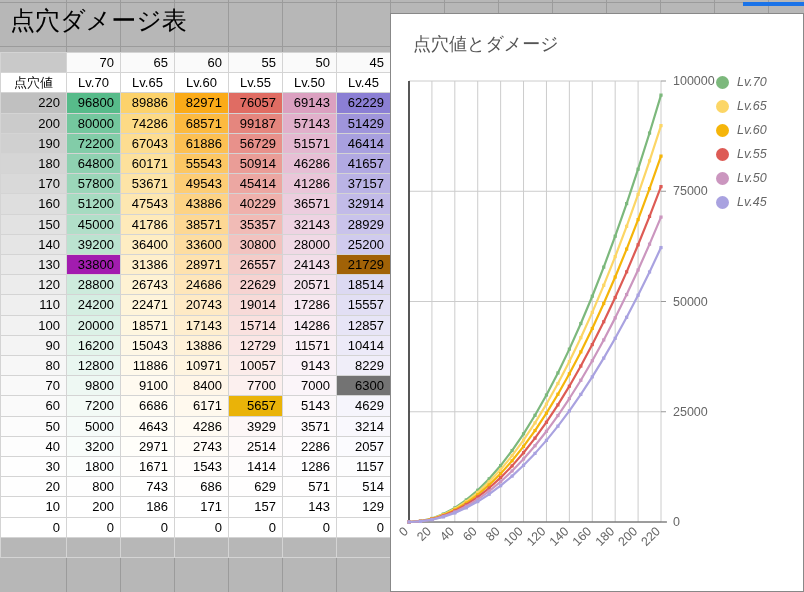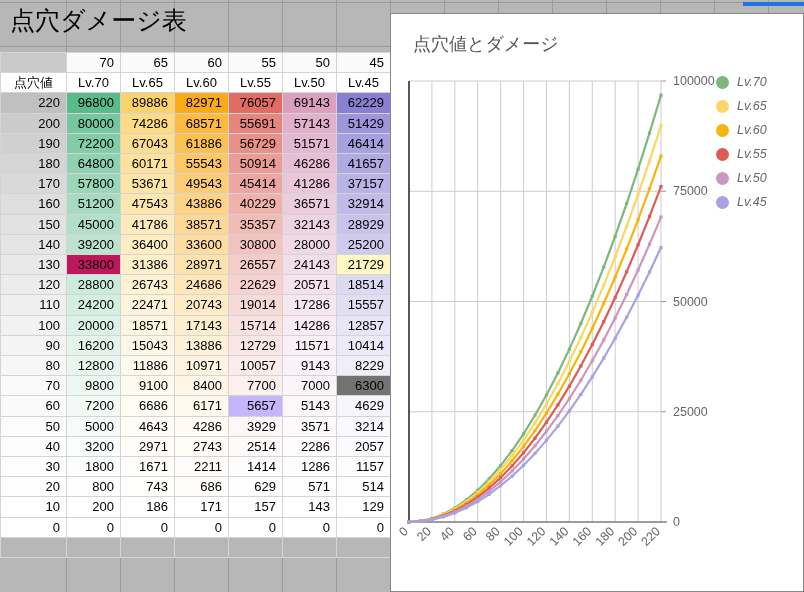--- a/index.html
+++ b/index.html
@@ -131,21 +131,21 @@
         <td class="col-v" style="background: rgb(251, 171, 24);">82971</td>
         <td class="col-v" style="background: rgb(224, 108, 99);">76057</td>
         <td class="col-v" style="background: rgb(219, 160, 192);">69143</td>
         <td class="col-v" style="background: rgb(139, 127, 212);">62229</td>
       </tr>
       <tr>
         <td class="col-x" style="background: rgb(203, 203, 203);">200</td>
         <td class="col-v" style="background: rgb(116, 199, 158);">80000</td>
         <td class="col-v" style="background: rgb(253, 218, 133);">74286</td>
         <td class="col-v" style="background: rgb(252, 186, 64);">68571</td>
-        <td class="col-v" style="background: rgb(229, 134, 126);">55691</td>
+        <td class="col-v" style="background: rgb(229, 134, 126);">99187</td>
         <td class="col-v" style="background: rgb(225, 176, 203);">57143</td>
         <td class="col-v" style="background: rgb(159, 149, 219);">51429</td>
       </tr>
       <tr>
         <td class="col-x" style="background: rgb(208, 208, 208);">190</td>
         <td class="col-v" style="background: rgb(130, 204, 168);">72200</td>
         <td class="col-v" style="background: rgb(253, 221, 145);">67043</td>
         <td class="col-v" style="background: rgb(252, 192, 83);">61886</td>
         <td class="col-v" style="background: rgb(232, 145, 139);">56729</td>
         <td class="col-v" style="background: rgb(228, 184, 208);">51571</td>
@@ -191,26 +191,26 @@
         <td class="col-x" style="background: rgb(229, 229, 229);">140</td>
         <td class="col-v" style="background: rgb(187, 227, 208);">39200</td>
         <td class="col-v" style="background: rgb(254, 237, 195);">36400</td>
         <td class="col-v" style="background: rgb(253, 221, 161);">33600</td>
         <td class="col-v" style="background: rgb(242, 195, 192);">30800</td>
         <td class="col-v" style="background: rgb(240, 217, 229);">28000</td>
         <td class="col-v" style="background: rgb(208, 203, 238);">25200</td>
       </tr>
       <tr>
         <td class="col-x" style="background: rgb(233, 233, 233);">130</td>
-        <td class="col-v" style="background: #be185d;">33800</td>
+        <td class="col-v" style="background: #a21caf;">33800</td>
         <td class="col-v" style="background: rgb(254, 239, 203);">31386</td>
         <td class="col-v" style="background: rgb(254, 226, 174);">28971</td>
         <td class="col-v" style="background: rgb(244, 204, 201);">26557</td>
         <td class="col-v" style="background: rgb(242, 222, 233);">24143</td>
-        <td class="col-v" style="background: #fef9c3;">21729</td>
+        <td class="col-v" style="background: #a16207;">21729</td>
       </tr>
       <tr>
         <td class="col-x" style="background: rgb(236, 236, 236);">120</td>
         <td class="col-v" style="background: rgb(205, 235, 220);">28800</td>
         <td class="col-v" style="background: rgb(254, 242, 211);">26743</td>
         <td class="col-v" style="background: rgb(254, 230, 186);">24686</td>
         <td class="col-v" style="background: rgb(246, 211, 209);">22629</td>
         <td class="col-v" style="background: rgb(244, 227, 236);">20571</td>
         <td class="col-v" style="background: rgb(220, 217, 242);">18514</td>
       </tr>
@@ -257,21 +257,21 @@
         <td class="col-v" style="background: rgb(255, 246, 232); margin-left: 20px;">8400</td>
         <td class="col-v" style="background: rgb(252, 240, 239);">7700</td>
         <td class="col-v" style="background: rgb(251, 245, 249);">7000</td>
         <td class="col-v" style="background: #737373;">6300</td>
       </tr>
       <tr>
         <td class="col-x" style="background: rgb(250, 250, 250);">60</td>
         <td class="col-v" style="background: rgb(243, 250, 246);">7200</td>
         <td class="col-v" style="background: rgb(255, 252, 244);">6686</td>
         <td class="col-v" style="background: rgb(255, 249, 238);">6171</td>
-        <td class="col-v" style="background: #c4b5fd;">5657</td>
+        <td class="col-v" style="background: #eab308;">5657</td>
         <td class="col-v" style="background: rgb(252, 248, 250);">5143</td>
         <td class="col-v" style="background: rgb(246, 245, 252);">4629</td>
       </tr>
       <tr>
         <td class="col-x" style="background: rgb(252, 252, 252);">50</td>
         <td class="col-v" style="background: rgb(246, 251, 249); padding-left: 16px;">5000</td>
         <td class="col-v" style="background: rgb(255, 253, 247);">4643</td>
         <td class="col-v" style="background: rgb(255, 251, 243);">4286</td>
         <td class="col-v" style="background: rgb(253, 247, 247);">3929</td>
         <td class="col-v" style="background: rgb(253, 250, 252);">3571</td>
@@ -283,21 +283,21 @@
         <td class="col-v" style="background: rgb(255, 254, 250);">2971</td>
         <td class="col-v" style="background: rgb(255, 252, 247);">2743</td>
         <td class="col-v" style="background: rgb(254, 250, 250);">2514</td>
         <td class="col-v" style="background: rgb(254, 252, 253);">2286</td>
         <td class="col-v" style="background: rgb(251, 251, 254);">2057</td>
       </tr>
       <tr>
         <td class="col-x" style="background: rgb(254, 254, 254);">30</td>
         <td class="col-v" style="background: rgb(252, 254, 253);">1800</td>
         <td class="col-v" style="background: rgb(255, 254, 252);">1671</td>
-        <td class="col-v" style="background: rgb(255, 253, 251);">2211</td>
+        <td class="col-v" style="background: rgb(255, 253, 251);">1543</td>
         <td class="col-v" style="background: rgb(254, 252, 252);">1414</td>
         <td class="col-v" style="background: rgb(254, 253, 254);">1286</td>
         <td class="col-v" style="background: rgb(253, 253, 254);">1157</td>
       </tr>
       <tr>
         <td class="col-x" style="background: rgb(254, 254, 254);">20</td>
         <td class="col-v" style="background: rgb(254, 254, 254);">800</td>
         <td class="col-v" style="background: rgb(255, 255, 254);">743</td>
         <td class="col-v" style="background: rgb(255, 254, 253);">686</td>
         <td class="col-v" style="background: rgb(255, 254, 254);">629</td>

